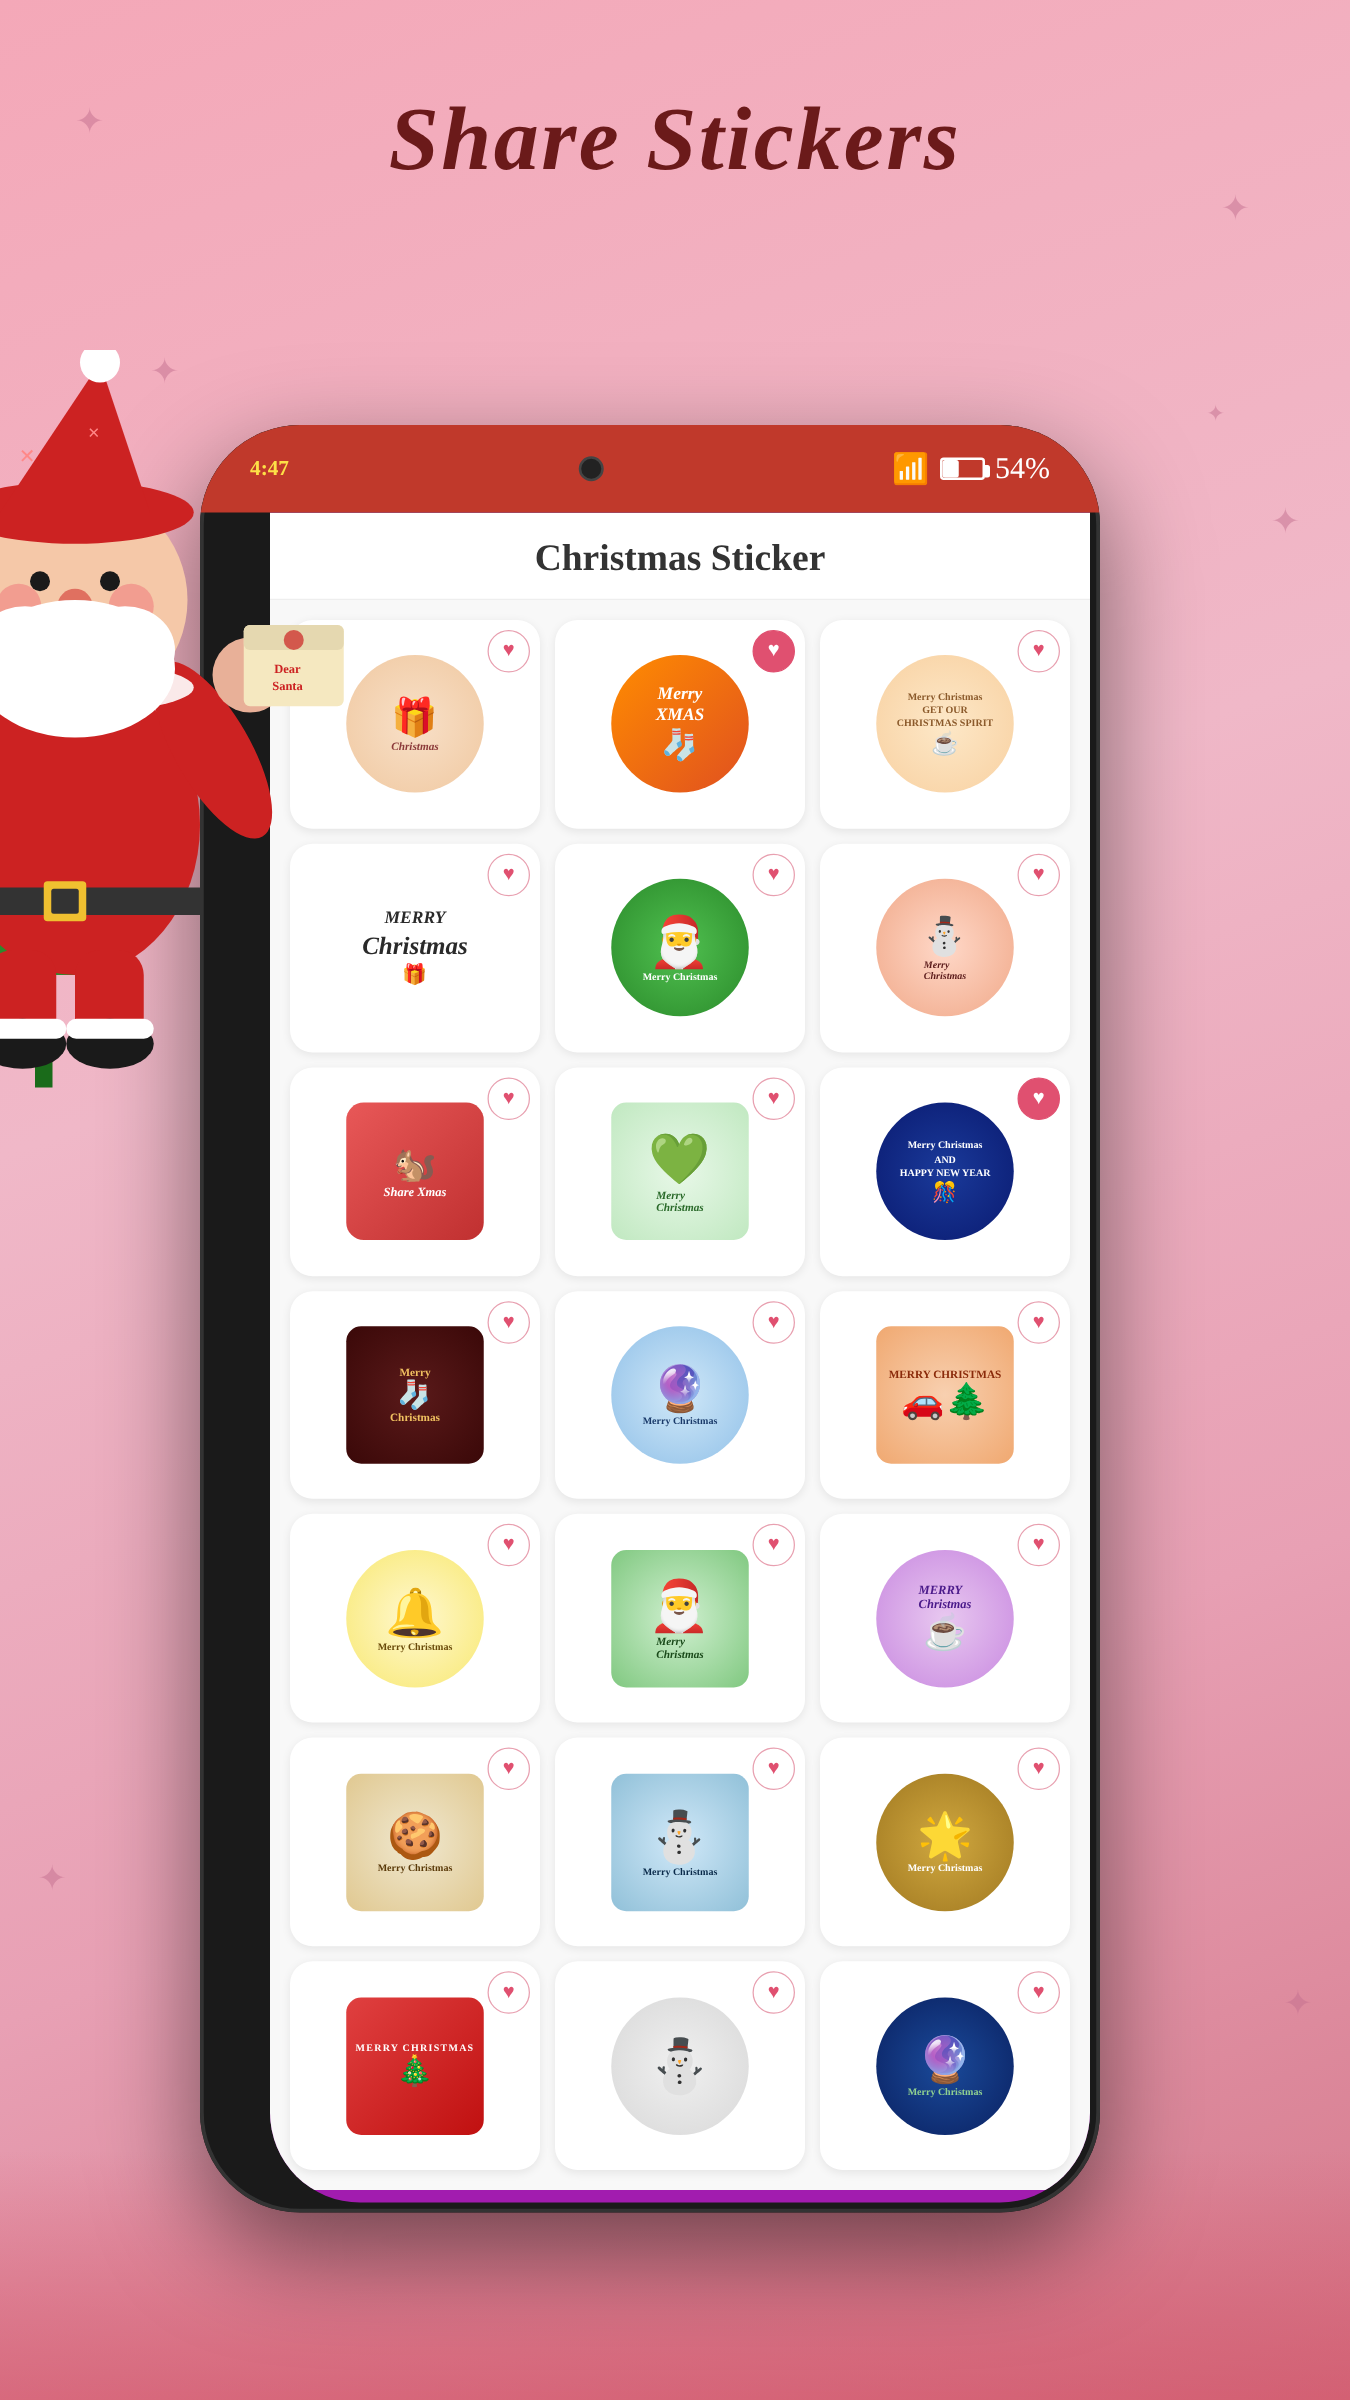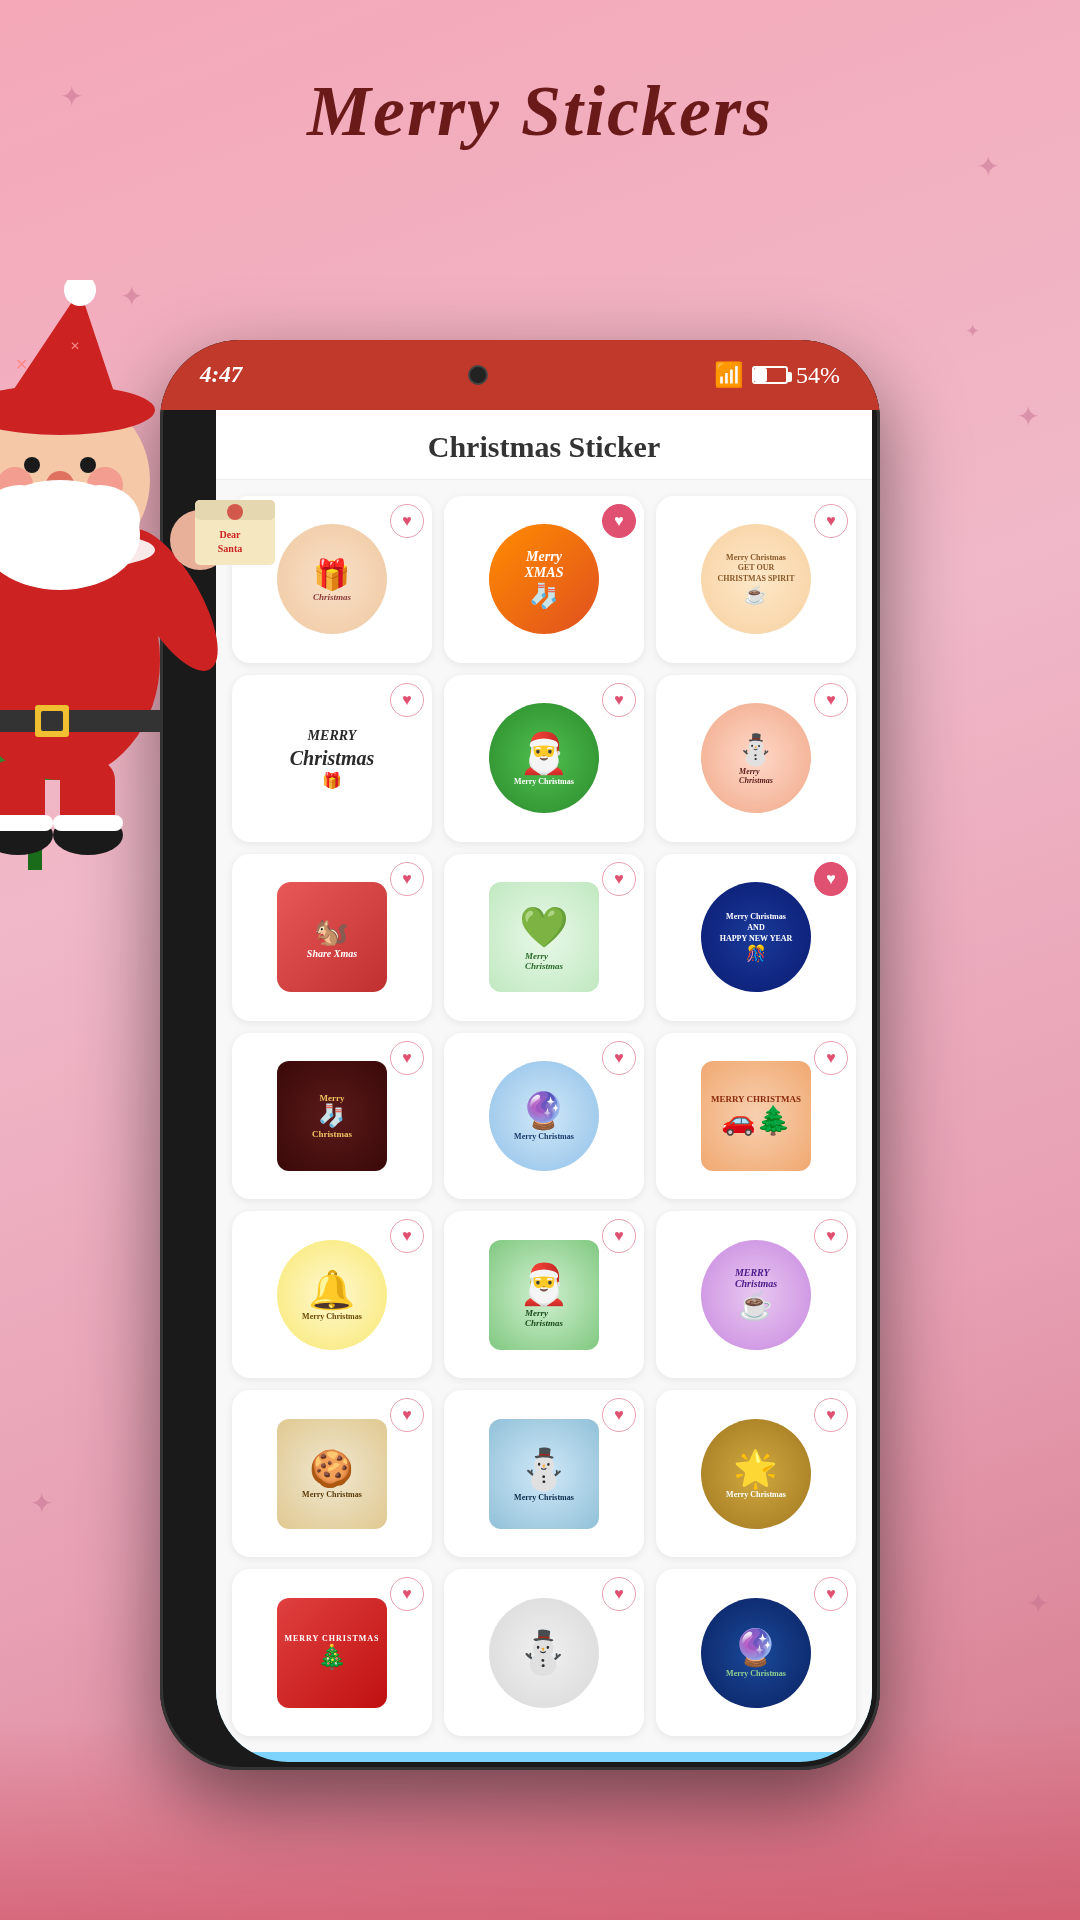--- a/index.html
+++ b/index.html
@@ -71,24 +71,23 @@
       height: 70px;
       background: #c0392b;
       border-radius: 80px 80px 0 0;
       display: flex;
       align-items: center;
       justify-content: space-between;
       padding: 0 40px;
       z-index: 10;
     }
     .phone-status-left {
-      color: #ffffff;
-      font-size: 23px;
+      color: #fde047;
+      font-size: 17px;
       font-weight: bold;
-      font-style: italic;
     }
     .phone-camera {
       width: 20px; height: 20px;
       background: #222;
       border-radius: 50%;
       border: 2px solid #444;
     }
     .phone-status-right {
       display: flex;
       align-items: center;
@@ -116,21 +115,21 @@
       background: white;
       border-radius: 2px;
     }
 
     
     .phone-screen {
       position: absolute;
       top: 70px;
       left: 8px; right: 8px;
       bottom: 8px;
-      background: #7dd3fc;
+      background: #a21caf;
       border-radius: 0 0 72px 72px;
       overflow: hidden;
       margin-left: 48px;
     }
 
     
     .app-header {
       background: white;
       padding: 20px 30px 15px;
       text-align: center;
@@ -208,21 +207,21 @@
 <span class="bg-star" style="top:80px; left:60px;">✦</span>
 <span class="bg-star" style="top:150px; right:80px;">✦</span>
 <span class="bg-star" style="top:280px; left:120px;">✦</span>
 <span class="bg-star" style="top:400px; right:40px;">✦</span>
 <span class="bg-star" style="top:500px; left:40px;">✦</span>
 <span class="bg-star" style="bottom:400px; left:30px;">✦</span>
 <span class="bg-star" style="bottom:300px; right:30px;">✦</span>
 <span class="bg-star" style="top:320px; right:100px; font-size:18px;">✦</span>
 
 <div class="header-section">
-  <div class="header-title">Merry Stickers</div>
+  <div class="header-title">Share Stickers</div>
 </div>
 
 <div class="phone-wrapper">
 
   <div class="santa-figure">
     <svg viewBox="0 0 450 600" xmlns="http://www.w3.org/2000/svg">
 
       <rect x="160" y="440" width="90" height="60" rx="5" fill="#2d8a2d"></rect>
       <rect x="145" y="430" width="120" height="25" rx="12" fill="#228b22"></rect>
       <rect x="190" y="430" width="30" height="40" fill="#1a6b1a"></rect>

